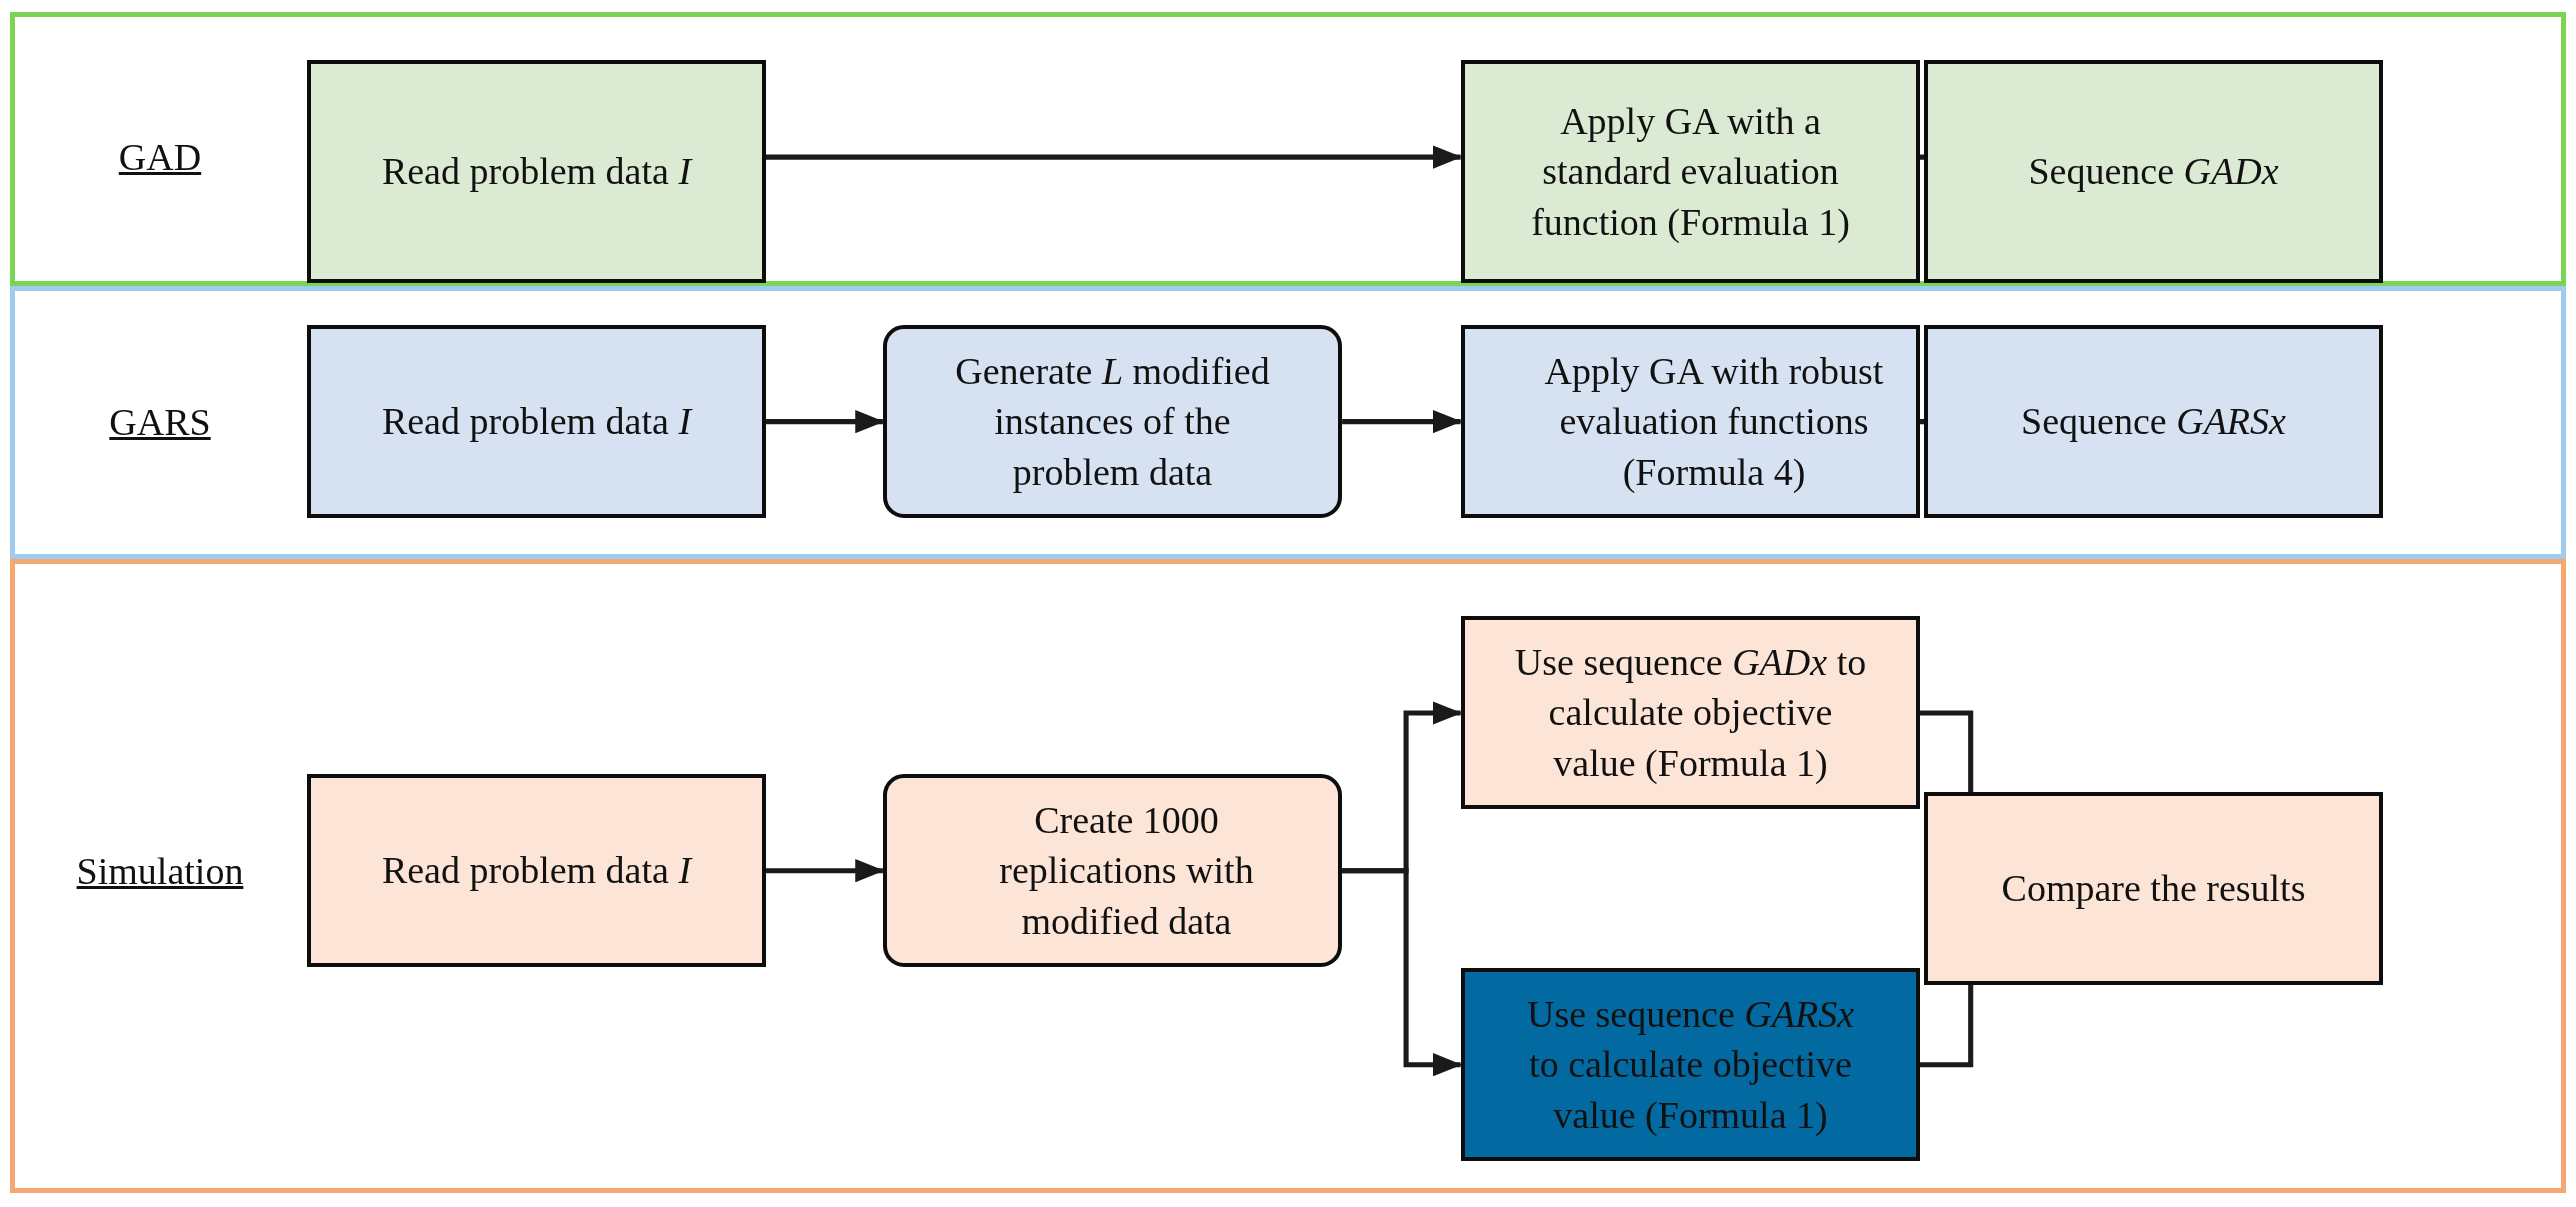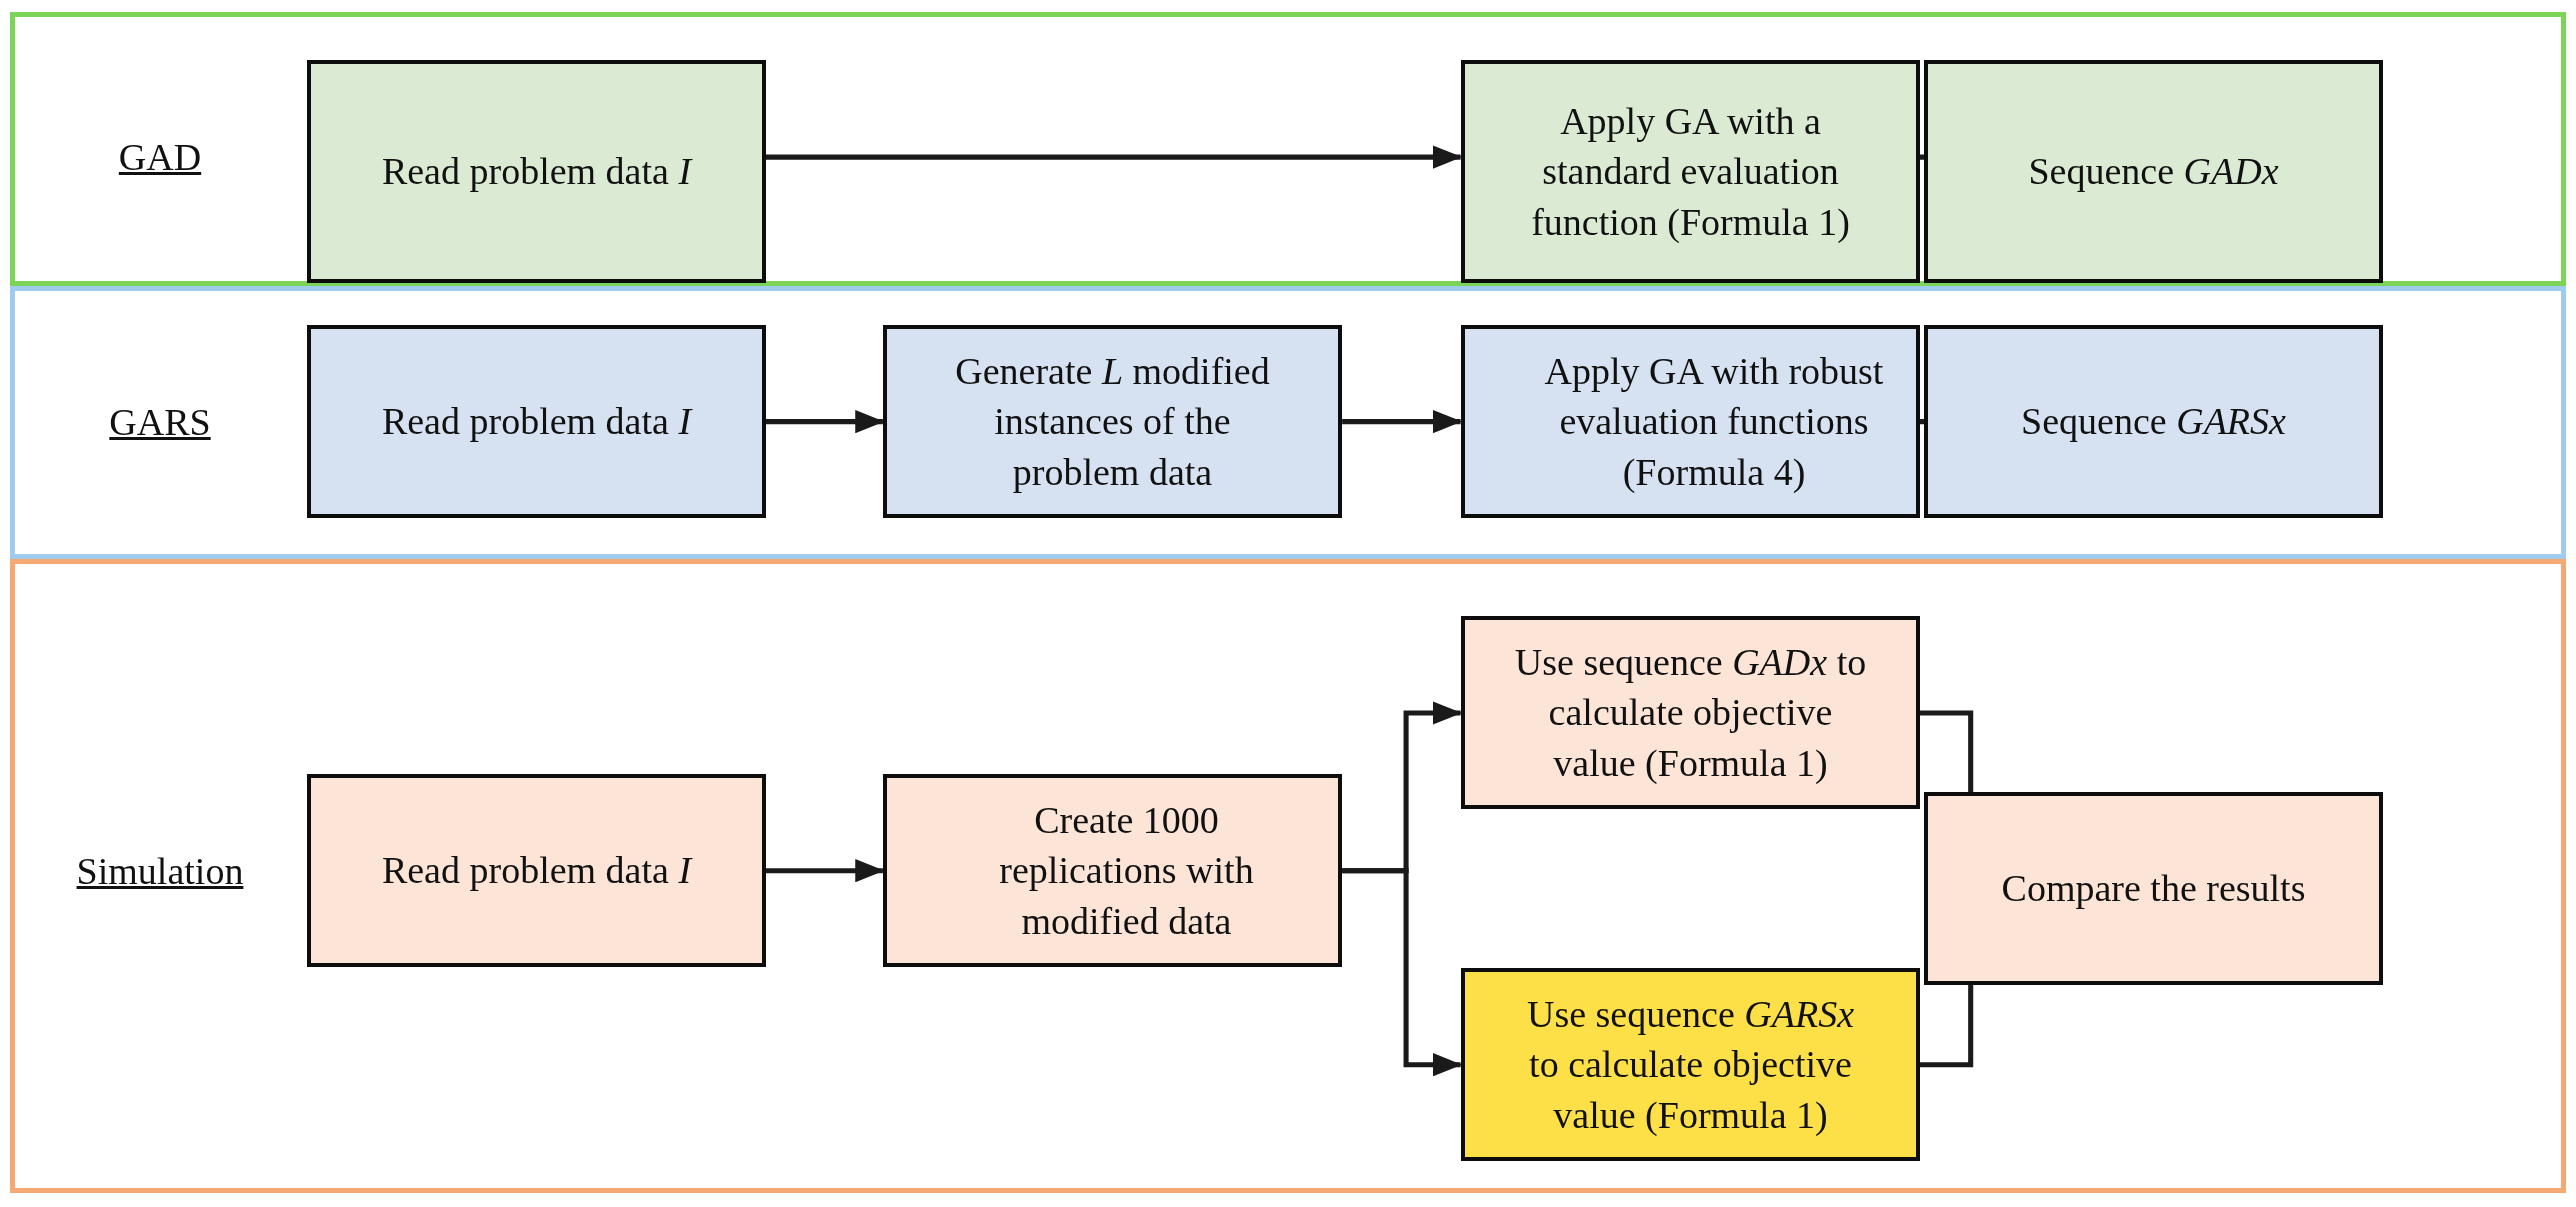--- a/index.html
+++ b/index.html
@@ -58,21 +58,21 @@
     text-align: center;
     font-size: 38px;
     line-height: 1.32;
     color: #111111;
   }
   .box .bline { white-space: nowrap; }
   .box em { font-style: italic; }
 
   
   .col1 { left: 307px;  width: 459px; }
-  .col2 { left: 883px; width: 459px; }
+  .col2 { left: 883px; width: 459px; border-radius: 21px; }
   .col3 { left: 1461px; width: 459px; }
   .col4 { left: 1924px; width: 459px; }
   .row-gad  { top: 60px;   height: 223px; }
   .row-gars { top: 325px;  height: 193px; }
   .row-sim  { top: 774px; height: 193px; }
   .row-sim-top    { top: 616px;  height: 193px; }
   .row-sim-bottom { top: 968px; height: 193px; }
   .row-sim-right  { top: 792px; height: 193px; }
 
   .connectors {
@@ -156,21 +156,21 @@
   <div class="box col2 row-sim" style="background-color: rgb(252, 228, 214); border-color: rgb(13, 13, 13); padding-left: 28px;">
       <div class="bline"><span>Create 1000</span></div>
       <div class="bline"><span>replications with</span></div>
       <div class="bline"><span>modified data</span></div>
     </div>
   <div class="box col3 row-sim-top" style="background-color: rgb(252, 228, 214); border-color: rgb(13, 13, 13);">
       <div class="bline"><span>Use sequence </span><em>GADx</em><span> to</span></div>
       <div class="bline"><span>calculate objective</span></div>
       <div class="bline"><span>value (Formula 1)</span></div>
     </div>
-  <div class="box col3 row-sim-bottom" style="background-color: #fde047; border-color: rgb(13, 13, 13); text-align: right;">
+  <div class="box col3 row-sim-bottom" style="background-color: #0369a1; border-color: rgb(13, 13, 13); text-align: right;">
       <div class="bline"><span>Use sequence </span><em>GARSx</em></div>
       <div class="bline"><span>to calculate objective</span></div>
       <div class="bline"><span>value (Formula 1)</span></div>
     </div>
   <div class="box col4 row-sim-right" style="background-color: rgb(252, 228, 214); border-color: rgb(13, 13, 13); align-items: center;">
       <div class="bline"><span>Compare the results</span></div>
     </div>
 
 </div>
 

